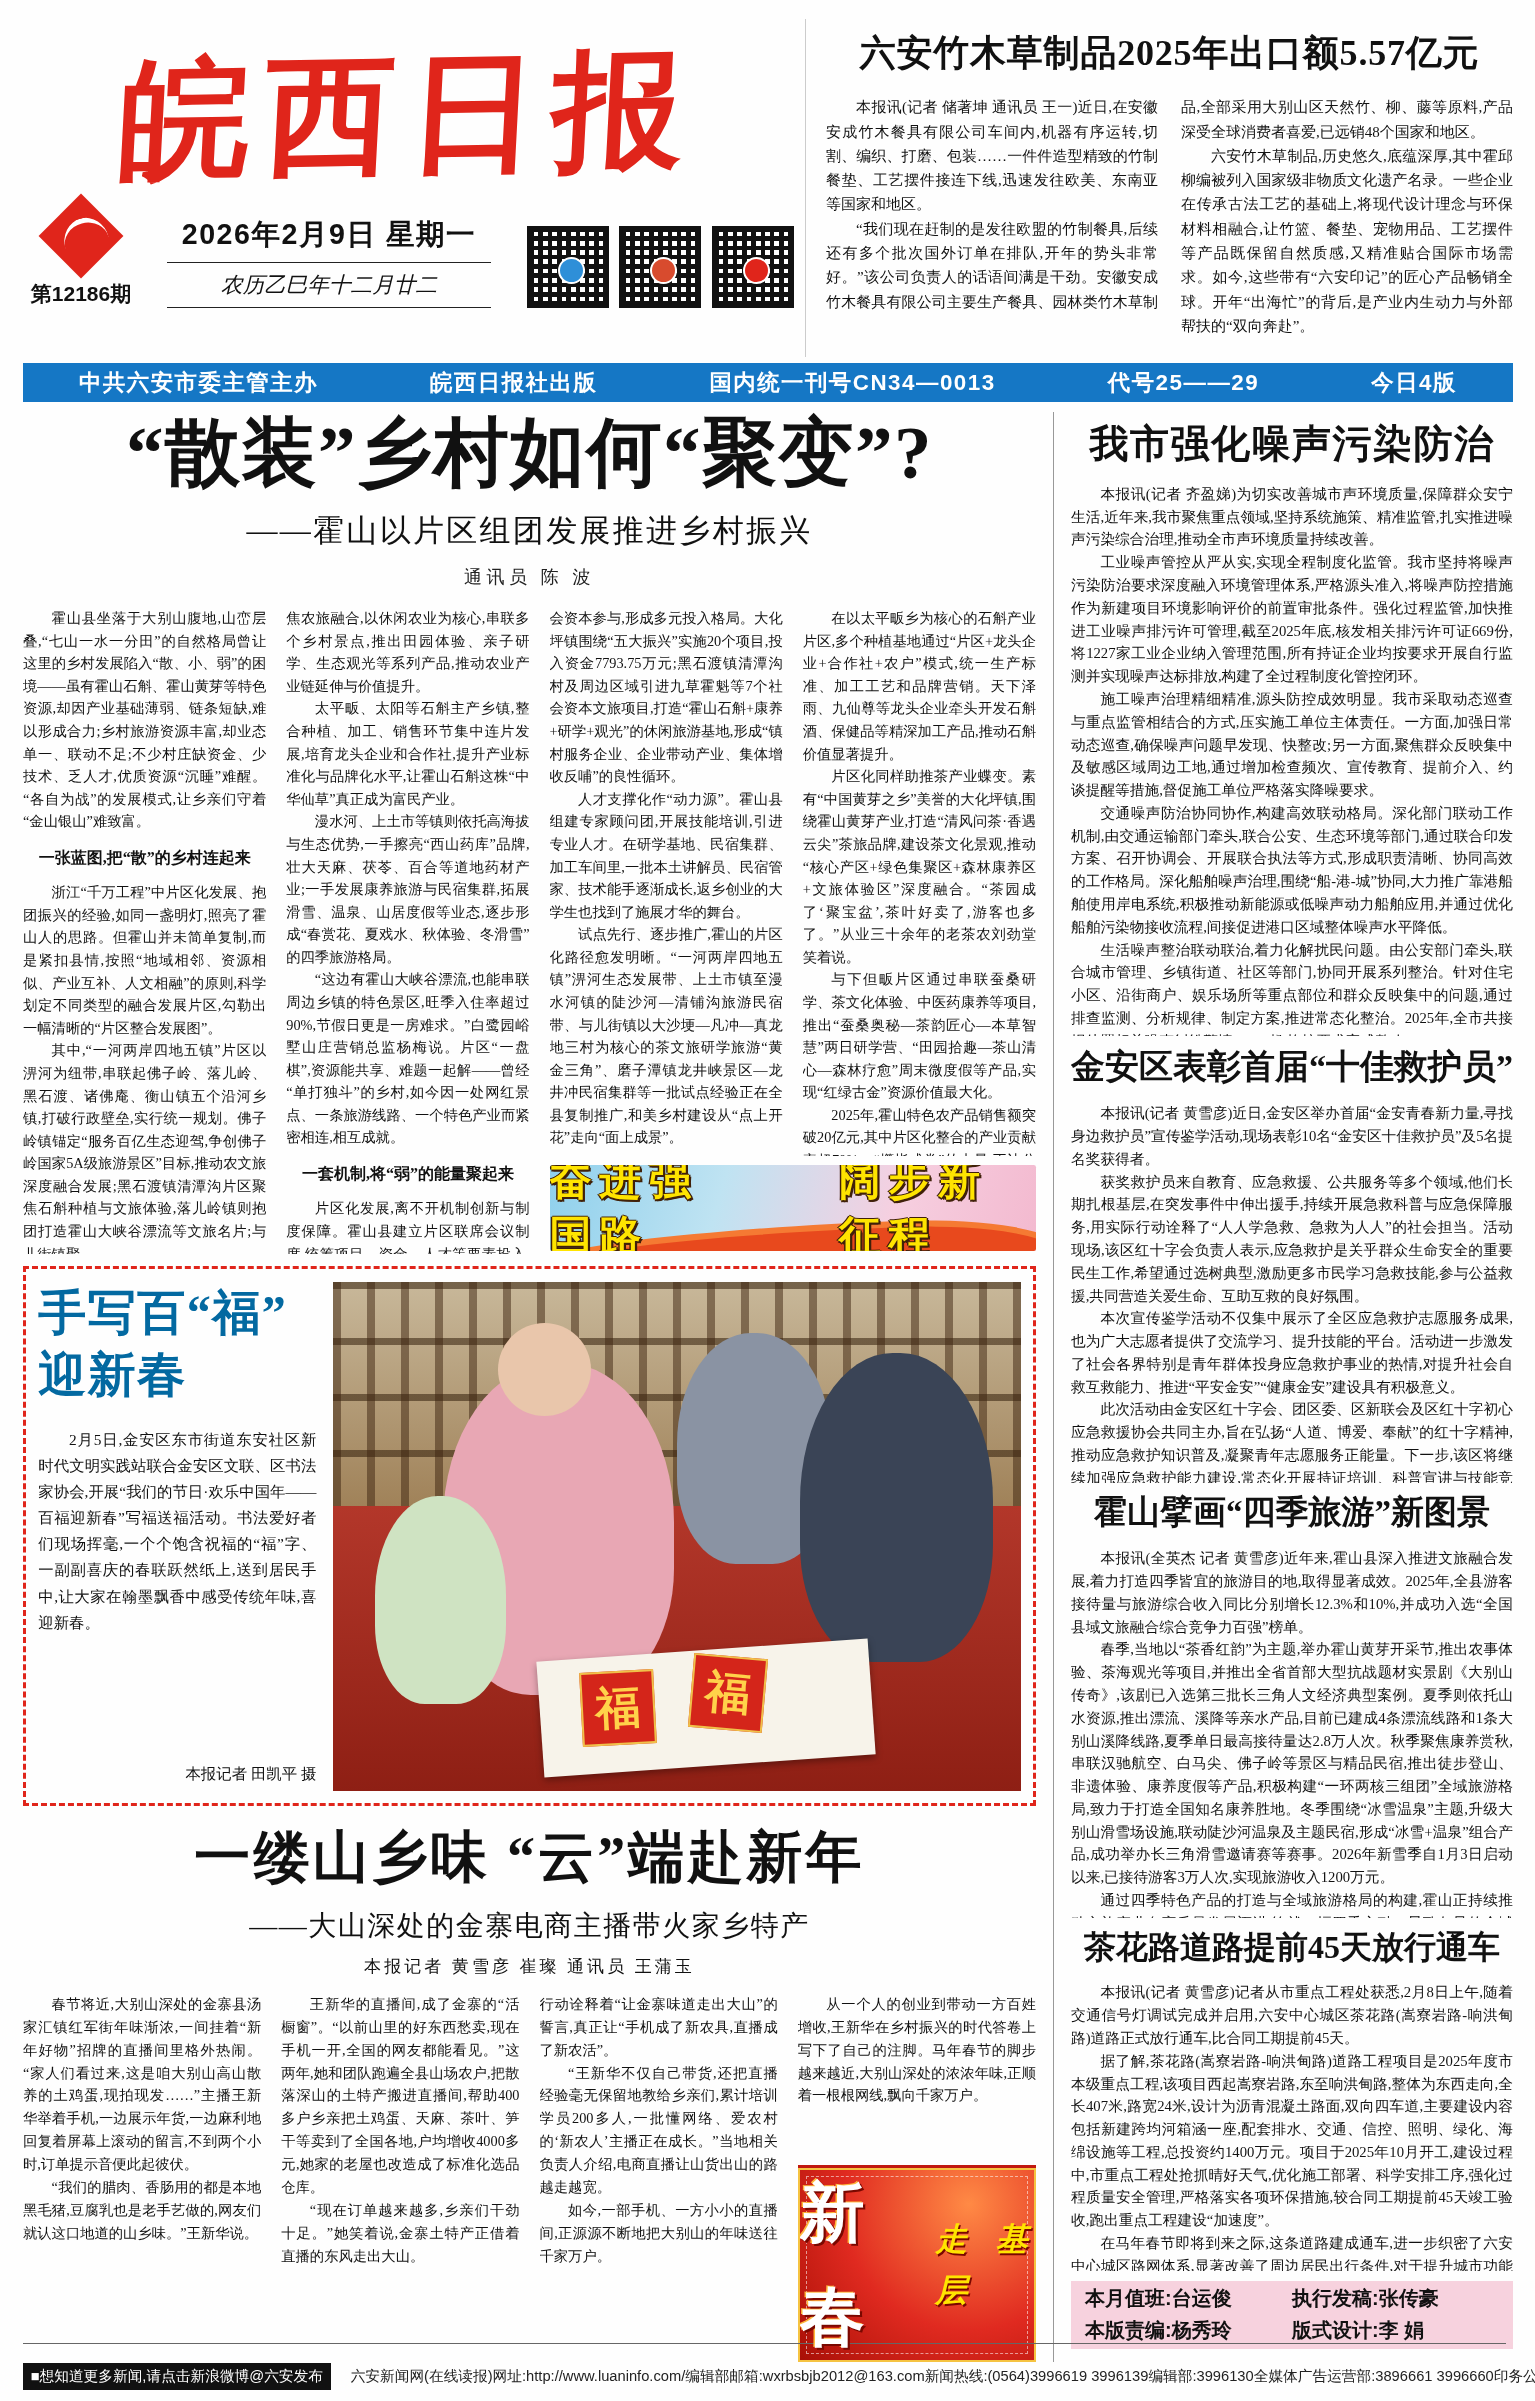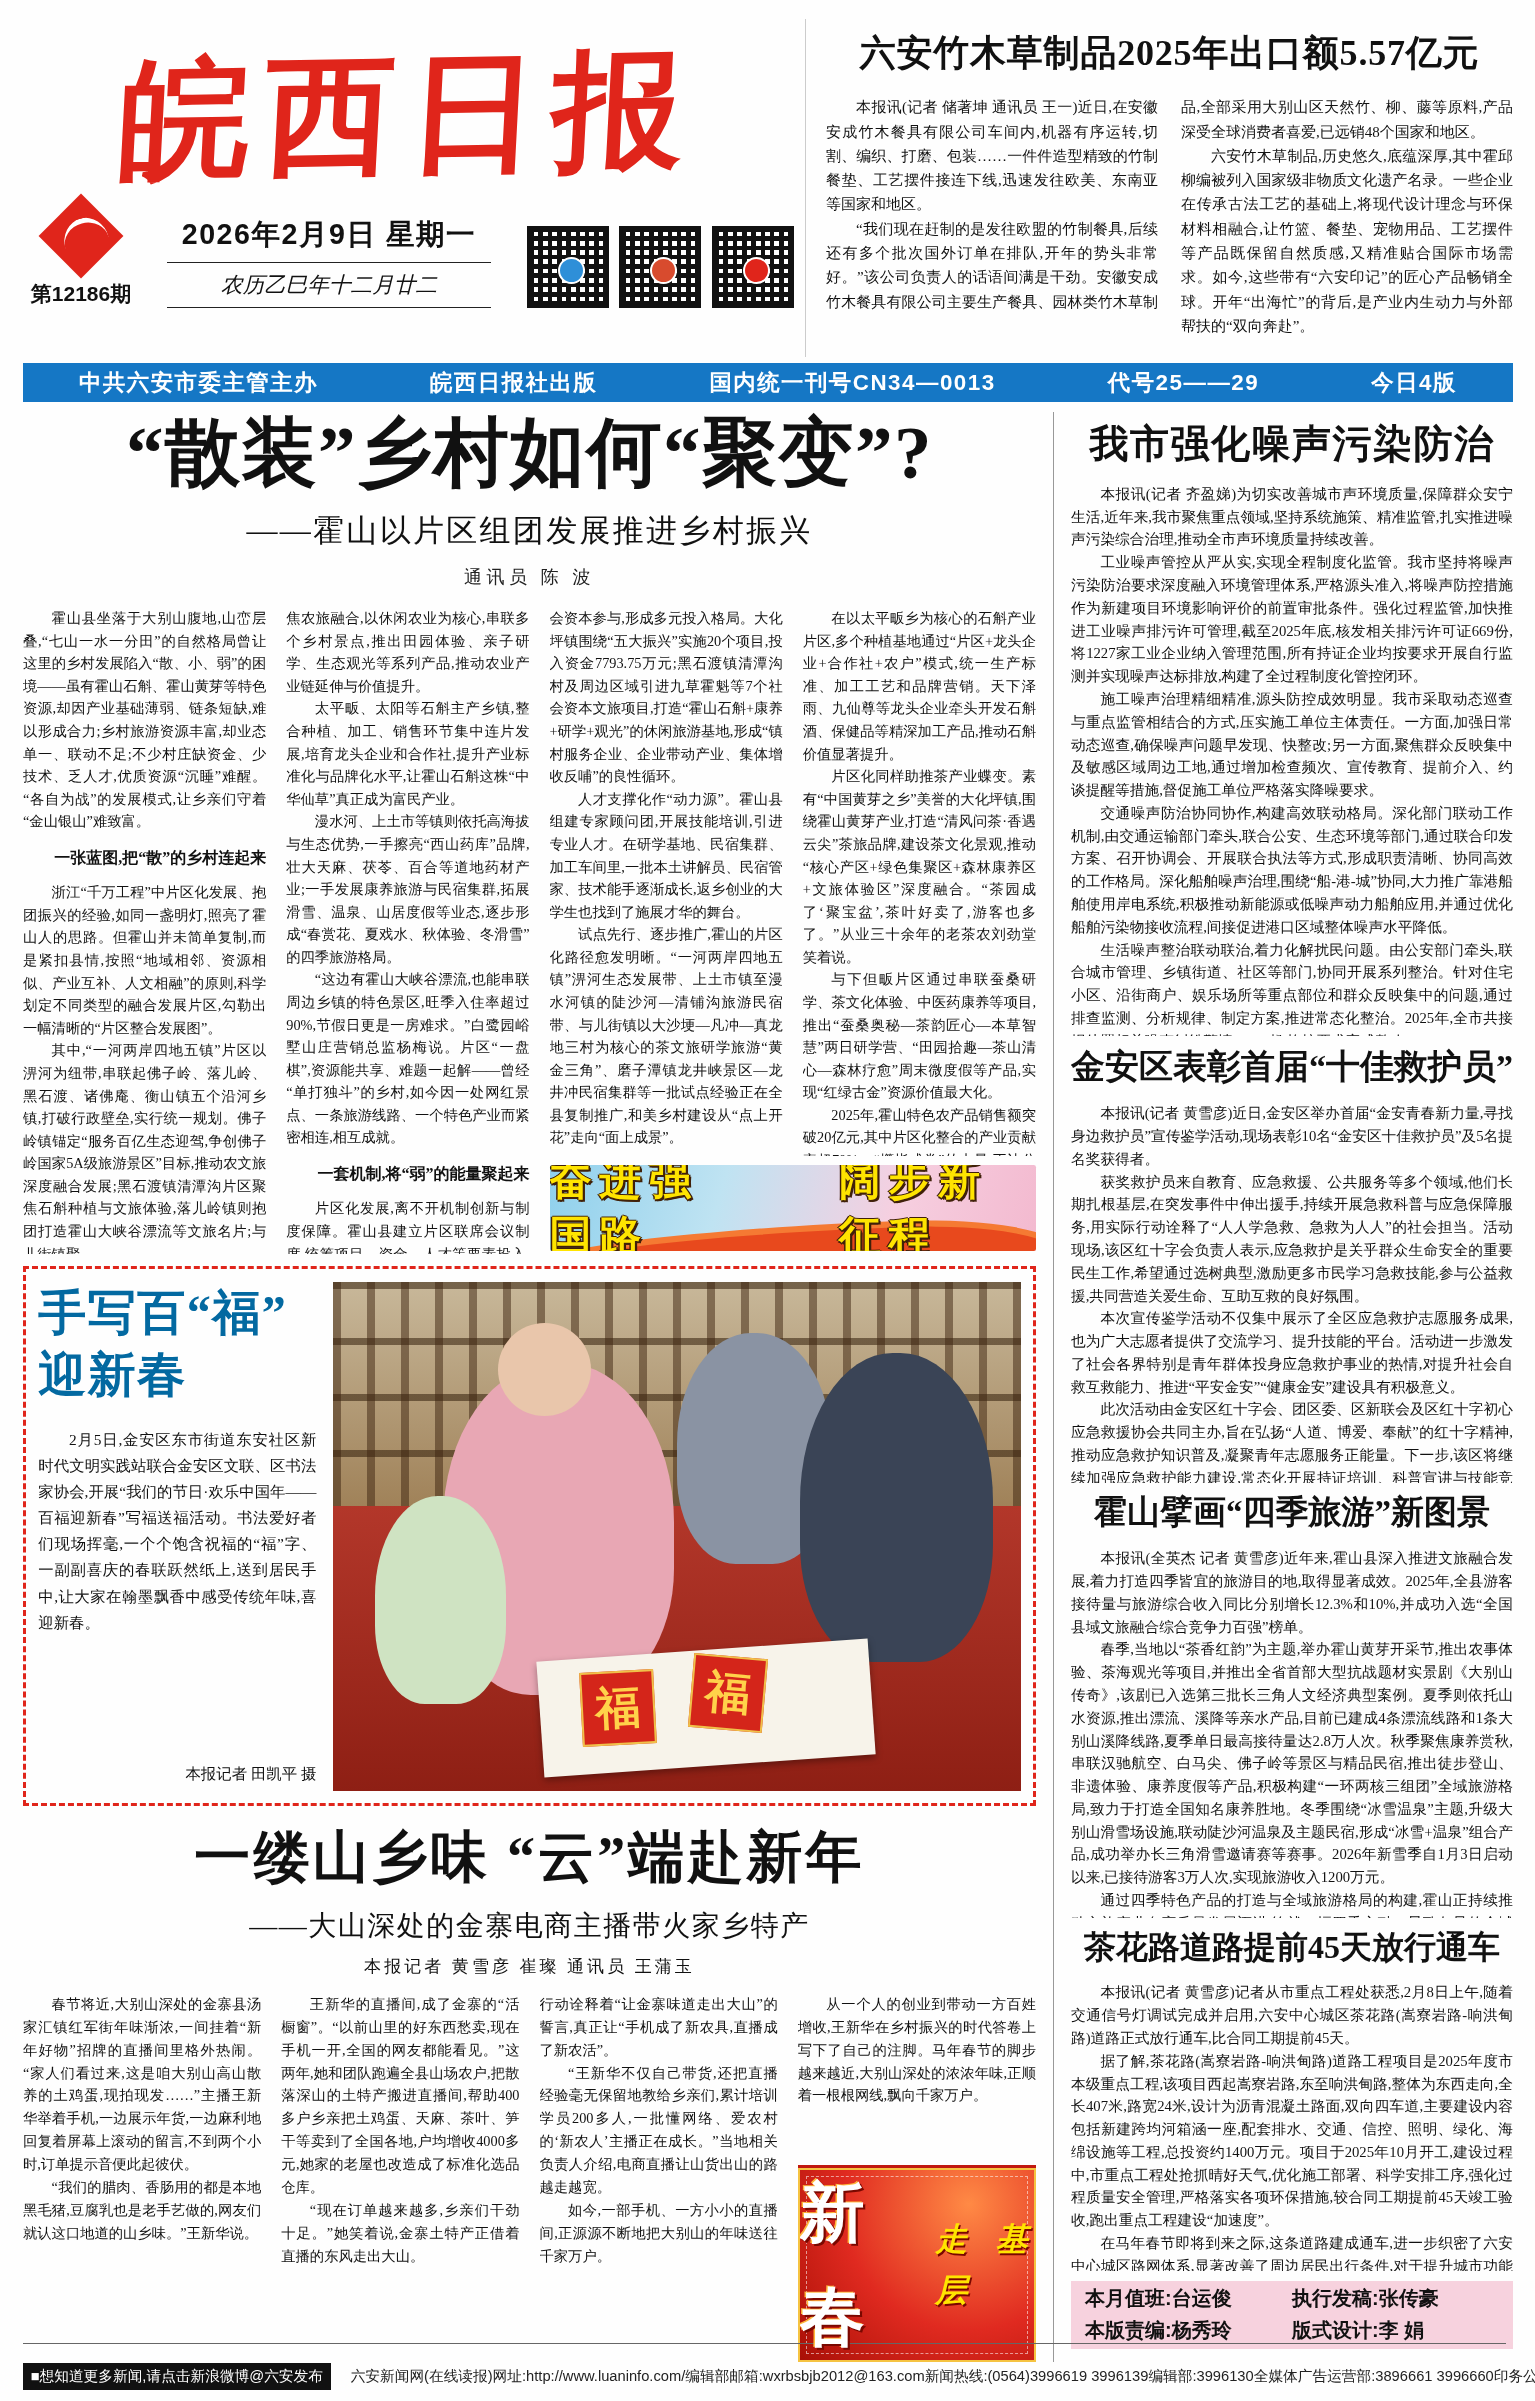--- a/index.html
+++ b/index.html
@@ -42,21 +42,21 @@
 
   .main-head { text-align:center; }
   .main-head h1 { font-size:75px; font-weight:900; letter-spacing:1.5px; line-height:1.1; white-space:nowrap; }
   .main-sub { font-size:31px; margin-top:15.4px; letter-spacing:2.3px; }
   .main-byline { font-size:18px; margin-top:12.3px; letter-spacing:4.6px; color:#222; }
 
   .main-cols { display:grid; grid-template-columns:1fr 1fr 2fr; column-gap:20px; height:647px; margin-top:18.5px; }
   .mcol { overflow:hidden; font-size:14.3px; line-height:1.58; text-align:justify; }
   .c34wrap { display:flex; flex-direction:column; }
   .c34grid { display:grid; grid-template-columns:1fr 1fr; column-gap:20px; height:549px; overflow:hidden; }
-  .t-h { font-weight:900; text-align:right; text-indent:0 !important; font-size:16px; margin:12.3px 0 10.8px 0; }
+  .t-h { font-weight:900; text-align:center; text-indent:0 !important; font-size:16px; margin:12.3px 0 10.8px 0; }
   .t-c { text-indent:0 !important; }
   .mcol p, .railbody p, .bcols p, .cap p { text-indent:2em; }
 
   .banner { margin-top:9.3px; height:86px; position:relative; overflow:hidden; border-radius:2.3px;
     background:linear-gradient(105deg,#8fd0ec 0%,#bfe3f2 35%,#f6cfe0 70%,#f3b9cf 100%); display:flex; align-items:center; justify-content:center; gap:92px; }
   .banner::after { content:""; position:absolute; left:-5%; right:-5%; bottom:-28px; height:48px; background:#e8491d; border-radius:100% 40% 0 0 / 100% 100% 0 0; transform:rotate(-2deg); box-shadow:0 -6.2px 0 #f57a33; }
   .banner span { font-size:42px; font-weight:900; color:#ffe400; letter-spacing:7.7px; z-index:2;
     text-shadow:1.5px 0 #40210a,-1.5px 0 #40210a,0 1.5px #40210a,0 -1.5px #40210a,2.3px 2.3px #40210a; }
 
   

